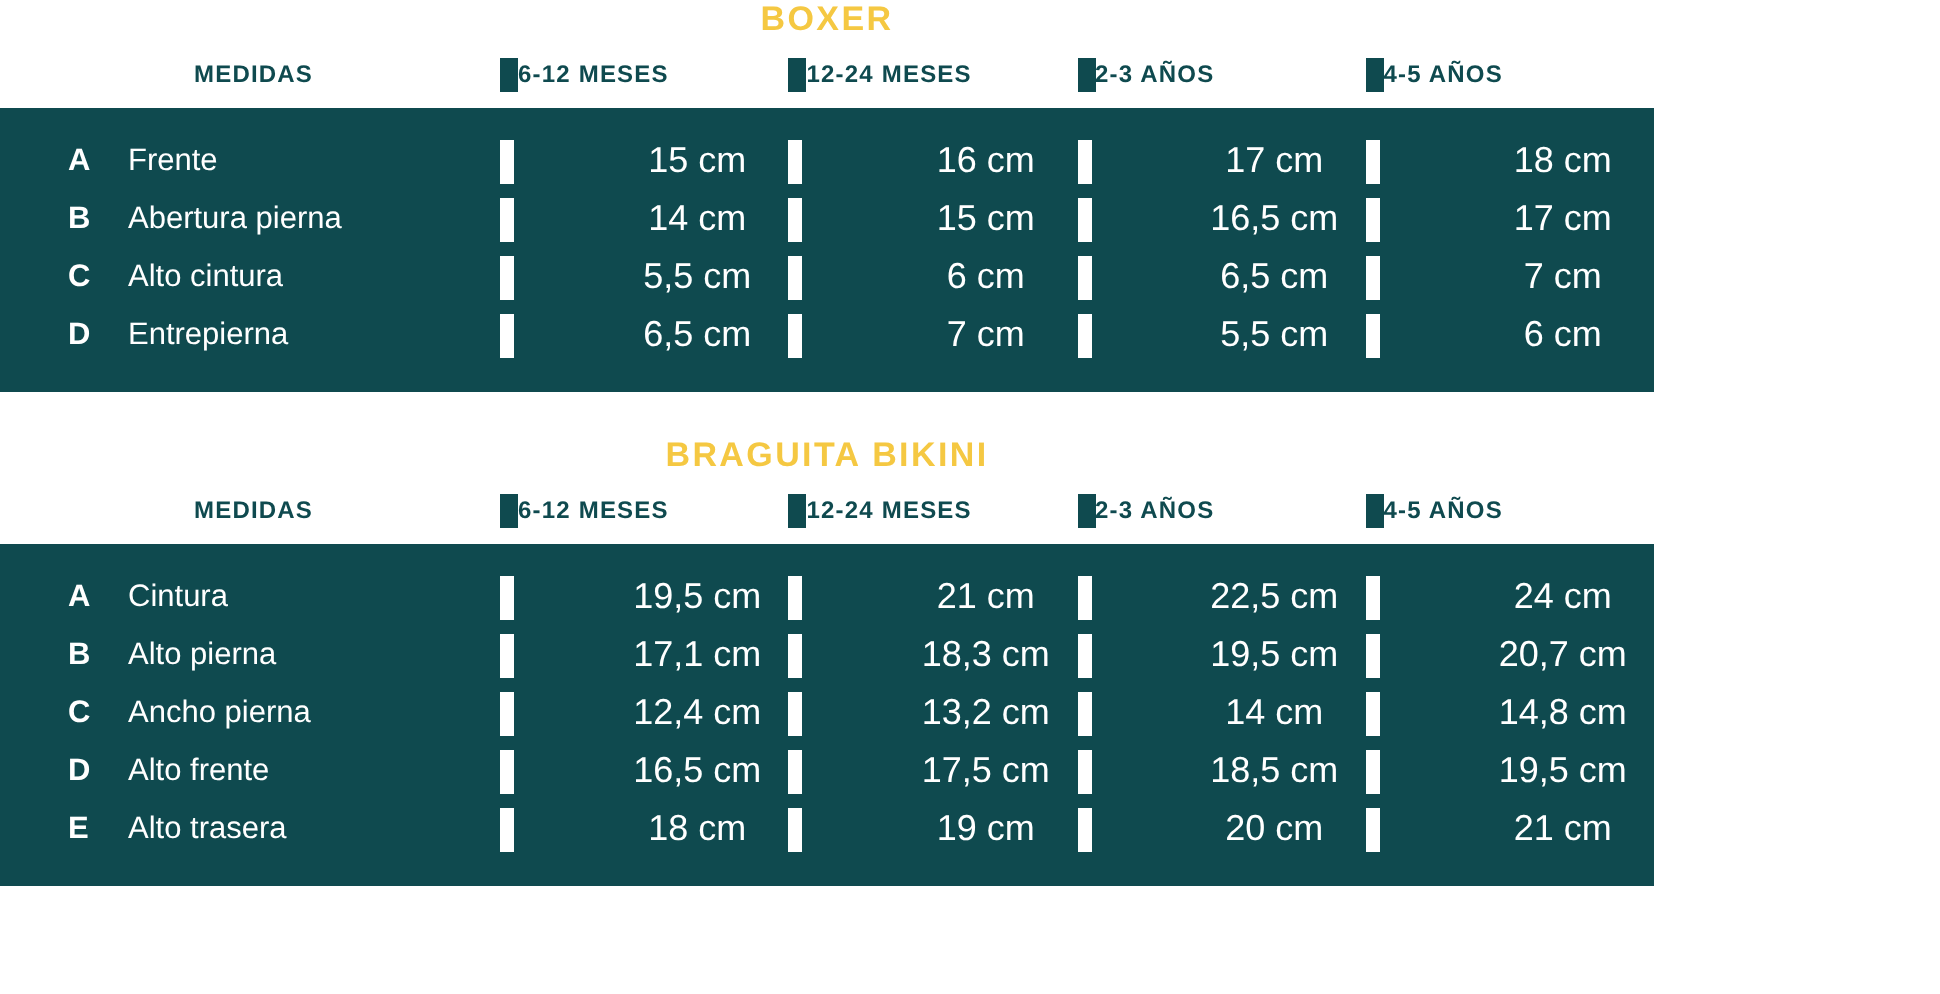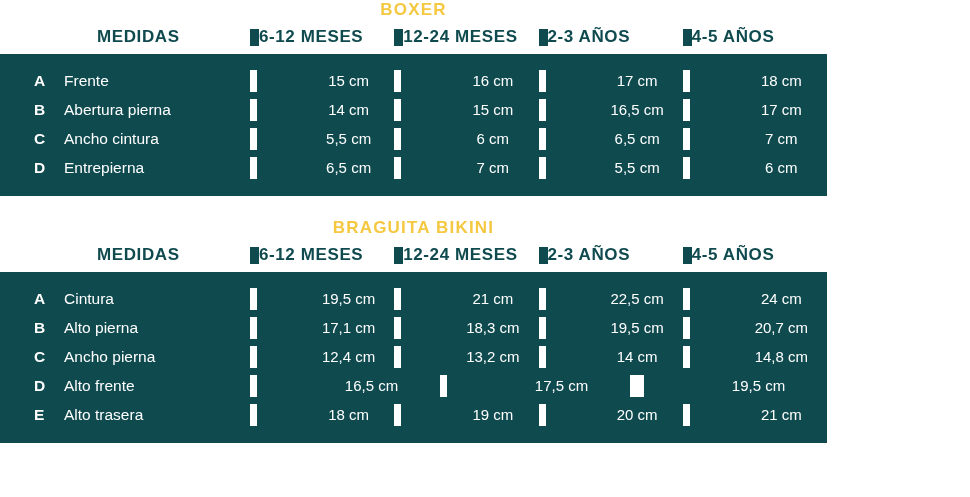--- a/index.html
+++ b/index.html
@@ -29,21 +29,21 @@
     letter-spacing: 1.2px;
     font-family: "Liberation Sans", sans-serif;
   }
 
   
   .head-row {
     display: flex;
     align-items: center;
     color: #0f4a4f;
     font-weight: bold;
-    font-size: 17px;
+    font-size: 12px;
     letter-spacing: 0.6px;
     height: 34px;
   }
   .head-label {
     width: 250px;
     padding-left: 97px;
     box-sizing: border-box;
     text-align: left;
   }
   .head-sep {
@@ -93,21 +93,21 @@
   .row .vsep {
     width: 7px;
     height: 22px;
     background: #ffffff;
     flex: 0 0 auto;
   }
   .row .val {
     flex: 1 1 0;
     text-align: center;
     color: #ffffff;
-    font-size: 15px;
+    font-size: 18px;
     padding-left: 46px;
   }
   .gap { height: 22px; }
 </style>
 </head>
 <body>
 
 <div class="page">
 
   <div>
@@ -152,21 +152,21 @@
         <div class="val">15 cm</div>
         <div class="vsep"></div>
         <div class="val">16,5 cm</div>
         <div class="vsep"></div>
         <div class="val">17 cm</div>
       </div>
 
       <div class="row">
         <div class="label-cell">
           <span class="letter">C</span>
-          <span class="measure-name">Ancho cintura</span>
+          <span class="measure-name">Alto cintura</span>
         </div>
         <div class="vsep"></div>
         <div class="val">5,5 cm</div>
         <div class="vsep"></div>
         <div class="val">6 cm</div>
         <div class="vsep"></div>
         <div class="val">6,5 cm</div>
         <div class="vsep"></div>
         <div class="val">7 cm</div>
       </div>
@@ -254,20 +254,21 @@
       <div class="row">
         <div class="label-cell">
           <span class="letter">D</span>
           <span class="measure-name">Alto frente</span>
         </div>
         <div class="vsep"></div>
         <div class="val">16,5 cm</div>
         <div class="vsep"></div>
         <div class="val">17,5 cm</div>
         <div class="vsep"></div>
+        <div class="val">18,5 cm</div>
         <div class="vsep"></div>
         <div class="val">19,5 cm</div>
       </div>
 
       <div class="row">
         <div class="label-cell">
           <span class="letter">E</span>
           <span class="measure-name">Alto trasera</span>
         </div>
         <div class="vsep"></div>

